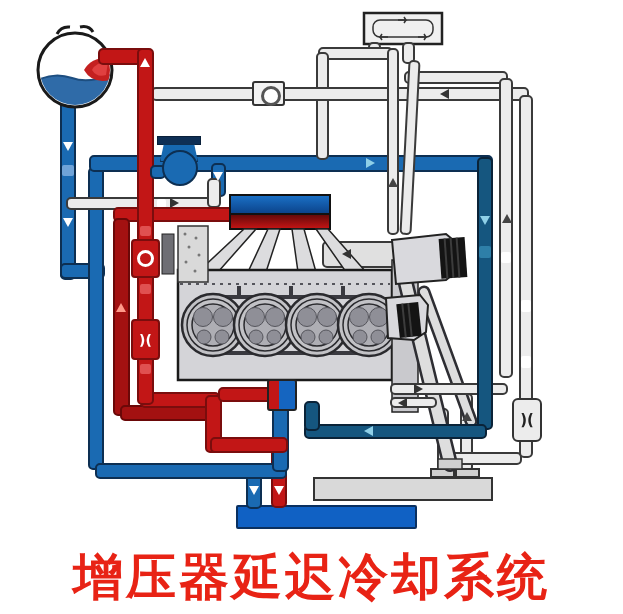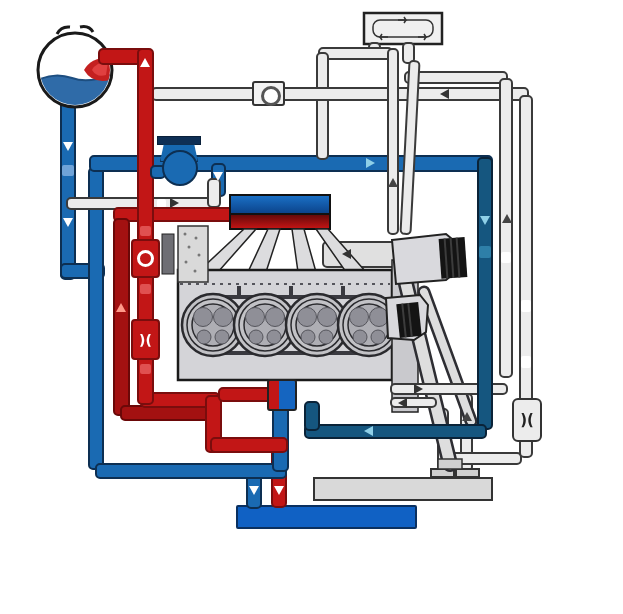--- a/index.html
+++ b/index.html
@@ -249,13 +249,14 @@
   <div class="ar ar-l" style="left:364px;top:426px;border-right-color:#8fd0e8"></div>
   <div class="ar ar-u" style="left:388px;top:178px;border-bottom-color:#444"></div>
   <div class="ar ar-u" style="left:502px;top:214px;border-bottom-color:#444"></div>
   <div class="ar ar-r" style="left:414px;top:384px"></div>
   <div class="ar ar-l" style="left:398px;top:398px"></div>
   <div class="ar ar-u" style="left:462px;top:412px;border-bottom-color:#444"></div>
   <div class="ar ar-l" style="left:342px;top:249px"></div>
   <div class="ar ar-d" style="left:249px;top:486px"></div>
   <div class="ar ar-d" style="left:274px;top:486px"></div>
 
+  <div id="title">增压器延迟冷却系统</div>
 </div>
 
 </body></html>

